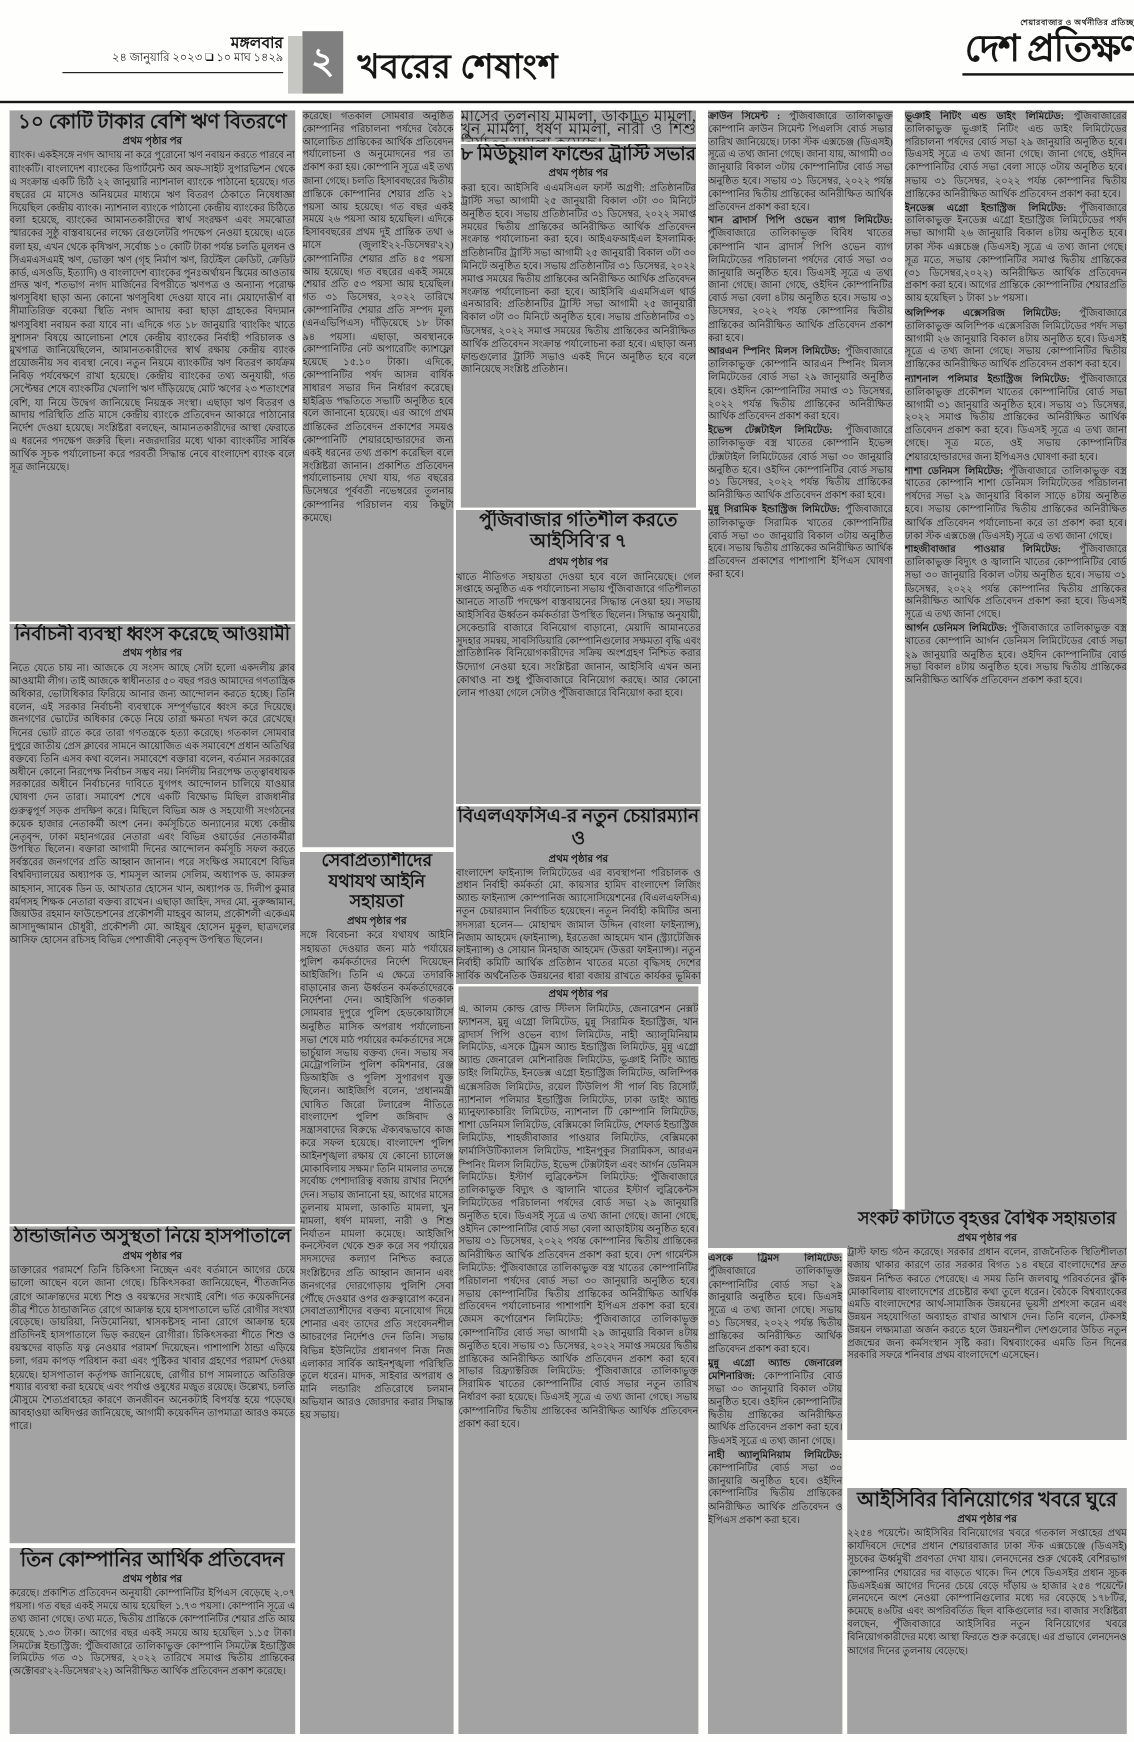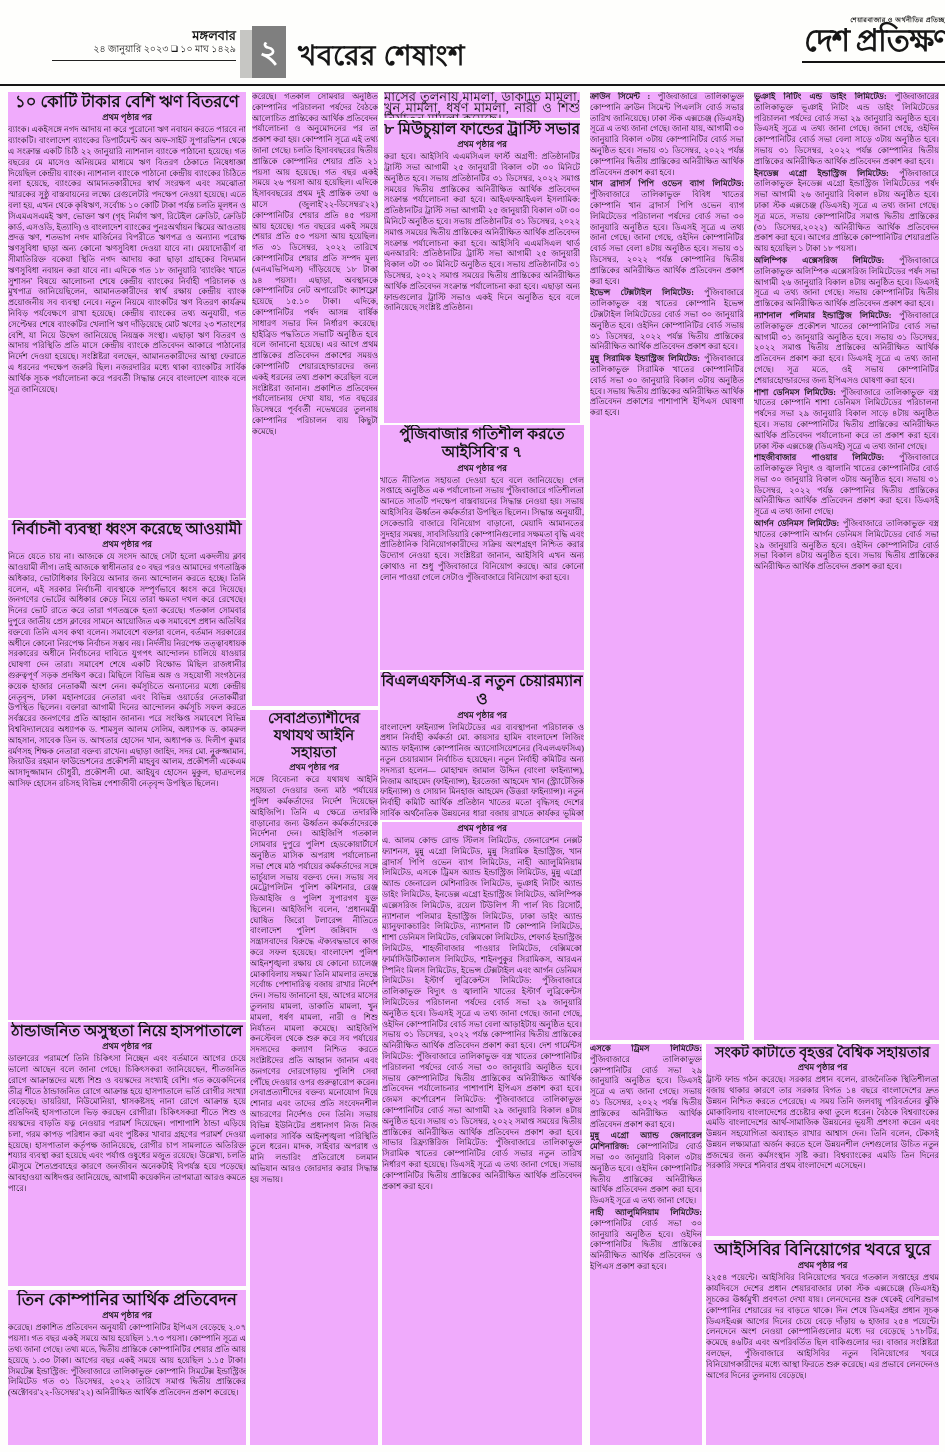--- a/index.html
+++ b/index.html
@@ -16,21 +16,21 @@
   .pagetab{position:absolute;left:0;top:4px;width:12px;height:48px;background:#c6c6c3;}
   .pagenum{position:absolute;left:12px;top:0;width:34px;height:52px;background:#7f7f7f;
            color:#fff;font-weight:bold;font-size:30px;text-align:center;line-height:52px;}
   .section-title{position:absolute;left:298px;top:34px;font-size:28px;font-weight:bold;
                  letter-spacing:.5px;white-space:nowrap;}
   .logo{position:absolute;right:6px;top:16px;text-align:right;border-bottom:2px solid #131313;
         padding:0 2px 3px 2px;}
   .logo-tagline{font-size:6.5px;font-weight:bold;letter-spacing:.5px;line-height:8px;}
   .logo-title{font-size:31px;font-weight:bold;line-height:34px;letter-spacing:-1px;}
   
-  .article{position:absolute;overflow:hidden;background:#f0abfc;}
+  .article{position:absolute;overflow:hidden;background:#a3a3a3;}
   .hl{margin:0;text-align:center;font-weight:bold;line-height:1.18;}
   .hl-17{font-size:16.5px;} .hl-16{font-size:15.5px;} .hl-15{font-size:14.5px;}
   .cont{font-size:8.5px;font-weight:bold;text-align:center;line-height:11px;margin:1px 0 2px 0;}
   .abody{font-size:8.2px;line-height:10.8px;text-align:justify;
          -webkit-hyphens:auto;hyphens:auto;word-break:break-word;}
   .abody p{margin:0 0 1px 0;}
   .abody b{font-weight:bold;}
   .frag{font-size:13px;line-height:10.8px;text-align:justify;}
 </style>
 </head>
@@ -113,20 +113,21 @@
 
   <div class="article" style="left:382px;top:822px;width:200px;height:623px;">
     <div class="cont">প্রথম পৃষ্ঠার পর</div>
     <div class="abody">এ. আলম কোল্ড রোল্ড স্টিলস লিমিটেড, জেনারেশন নেক্সট ফ্যাশনস, মুন্নু এগ্রো লিমিটেড, মুন্নু সিরামিক ইন্ডাস্ট্রিজ, খান ব্রাদার্স পিপি ওভেন ব্যাগ লিমিটেড, নাহী অ্যালুমিনিয়াম লিমিটেড, এসকে ট্রিমস অ্যান্ড ইন্ডাস্ট্রিজ লিমিটেড, মুন্নু এগ্রো অ্যান্ড জেনারেল মেশিনারিজ লিমিটেড, ভূঞাই নিটিং অ্যান্ড ডাইং লিমিটেড, ইনডেক্স এগ্রো ইন্ডাস্ট্রিজ লিমিটেড, অলিম্পিক এক্সেসরিজ লিমিটেড, রয়েল টিউলিপ সী পার্ল বিচ রিসোর্ট, ন্যাশনাল পলিমার ইন্ডাস্ট্রিজ লিমিটেড, ঢাকা ডাইং অ্যান্ড ম্যানুফ্যাকচারিং লিমিটেড, ন্যাশনাল টি কোম্পানি লিমিটেড, শাশা ডেনিমস লিমিটেড, বেক্সিমকো লিমিটেড, শেফার্ড ইন্ডাস্ট্রিজ লিমিটেড, শাহজীবাজার পাওয়ার লিমিটেড, বেক্সিমকো ফার্মাসিউটিক্যালস লিমিটেড, শাইনপুকুর সিরামিকস, আরএন স্পিনিং মিলস লিমিটেড, ইভেন্স টেক্সটাইল এবং আর্গন ডেনিমস লিমিটেড। ইস্টার্ণ লুব্রিকেন্টস লিমিটেড: পুঁজিবাজারে তালিকাভুক্ত বিদ্যুৎ ও জ্বালানি খাতের ইস্টার্ণ লুব্রিকেন্টস লিমিটেডের পরিচালনা পর্ষদের বোর্ড সভা ২৯ জানুয়ারি অনুষ্ঠিত হবে। ডিএসই সূত্রে এ তথ্য জানা গেছে। জানা গেছে, ওইদিন কোম্পানিটির বোর্ড সভা বেলা আড়াইটায় অনুষ্ঠিত হবে। সভায় ৩১ ডিসেম্বর, ২০২২ পর্যন্ত কোম্পানির দ্বিতীয় প্রান্তিকের অনিরীক্ষিত আর্থিক প্রতিবেদন প্রকাশ করা হবে। দেশ গার্মেন্টস লিমিটেড: পুঁজিবাজারে তালিকাভুক্ত বস্ত্র খাতের কোম্পানিটির পরিচালনা পর্ষদের বোর্ড সভা ৩০ জানুয়ারি অনুষ্ঠিত হবে। সভায় কোম্পানিটির দ্বিতীয় প্রান্তিকের অনিরীক্ষিত আর্থিক প্রতিবেদন পর্যালোচনার পাশাপাশি ইপিএস প্রকাশ করা হবে। জেমস কর্পোরেশন লিমিটেড: পুঁজিবাজারে তালিকাভুক্ত কোম্পানিটির বোর্ড সভা আগামী ২৯ জানুয়ারি বিকাল ৪টায় অনুষ্ঠিত হবে। সভায় ৩১ ডিসেম্বর, ২০২২ সমাপ্ত সময়ের দ্বিতীয় প্রান্তিকের অনিরীক্ষিত আর্থিক প্রতিবেদন প্রকাশ করা হবে। সাভার রিফ্র্যাক্টরিজ লিমিটেড: পুঁজিবাজারে তালিকাভুক্ত সিরামিক খাতের কোম্পানিটির বোর্ড সভার নতুন তারিখ নির্ধারণ করা হয়েছে। ডিএসই সূত্রে এ তথ্য জানা গেছে। সভায় কোম্পানিটির দ্বিতীয় প্রান্তিকের অনিরীক্ষিত আর্থিক প্রতিবেদন প্রকাশ করা হবে।</div>
   </div>
 
   <div class="article" style="left:590px;top:92px;width:154px;height:948px;">
     <div class="abody">
         <p><b>ক্রাউন সিমেন্ট :</b> পুঁজিবাজারে তালিকাভুক্ত কোম্পানি ক্রাউন সিমেন্ট পিএলসি বোর্ড সভার তারিখ জানিয়েছে। ঢাকা স্টক এক্সচেঞ্জ (ডিএসই) সূত্রে এ তথ্য জানা গেছে। জানা যায়, আগামী ৩০ জানুয়ারি বিকাল ৩টায় কোম্পানিটির বোর্ড সভা অনুষ্ঠিত হবে। সভায় ৩১ ডিসেম্বর, ২০২২ পর্যন্ত কোম্পানির দ্বিতীয় প্রান্তিকের অনিরীক্ষিত আর্থিক প্রতিবেদন প্রকাশ করা হবে।</p>
         <p><b>খান ব্রাদার্স পিপি ওভেন ব্যাগ লিমিটেড:</b> পুঁজিবাজারে তালিকাভুক্ত বিবিধ খাতের কোম্পানি খান ব্রাদার্স পিপি ওভেন ব্যাগ লিমিটেডের পরিচালনা পর্ষদের বোর্ড সভা ৩০ জানুয়ারি অনুষ্ঠিত হবে। ডিএসই সূত্রে এ তথ্য জানা গেছে। জানা গেছে, ওইদিন কোম্পানিটির বোর্ড সভা বেলা ৪টায় অনুষ্ঠিত হবে। সভায় ৩১ ডিসেম্বর, ২০২২ পর্যন্ত কোম্পানির দ্বিতীয় প্রান্তিকের অনিরীক্ষিত আর্থিক প্রতিবেদন প্রকাশ করা হবে।</p>
+        <p><b>আরএন স্পিনিং মিলস লিমিটেড:</b> পুঁজিবাজারে তালিকাভুক্ত কোম্পানি আরএন স্পিনিং মিলস লিমিটেডের বোর্ড সভা ২৯ জানুয়ারি অনুষ্ঠিত হবে। ওইদিন কোম্পানিটির সমাপ্ত ৩১ ডিসেম্বর, ২০২২ পর্যন্ত দ্বিতীয় প্রান্তিকের অনিরীক্ষিত আর্থিক প্রতিবেদন প্রকাশ করা হবে।</p>
         <p><b>ইভেন্স টেক্সটাইল লিমিটেড:</b> পুঁজিবাজারে তালিকাভুক্ত বস্ত্র খাতের কোম্পানি ইভেন্স টেক্সটাইল লিমিটেডের বোর্ড সভা ৩০ জানুয়ারি অনুষ্ঠিত হবে। ওইদিন কোম্পানিটির বোর্ড সভায় ৩১ ডিসেম্বর, ২০২২ পর্যন্ত দ্বিতীয় প্রান্তিকের অনিরীক্ষিত আর্থিক প্রতিবেদন প্রকাশ করা হবে।</p>
         <p><b>মুন্নু সিরামিক ইন্ডাস্ট্রিজ লিমিটেড:</b> পুঁজিবাজারে তালিকাভুক্ত সিরামিক খাতের কোম্পানিটির বোর্ড সভা ৩০ জানুয়ারি বিকাল ৩টায় অনুষ্ঠিত হবে। সভায় দ্বিতীয় প্রান্তিকের অনিরীক্ষিত আর্থিক প্রতিবেদন প্রকাশের পাশাপাশি ইপিএস ঘোষণা করা হবে।</p>
       </div>
   </div>
   <div class="article" style="left:590px;top:1044px;width:112px;height:401px;">
     <div class="abody">
         <p><b>এসকে ট্রিমস লিমিটেড:</b> পুঁজিবাজারে তালিকাভুক্ত কোম্পানিটির বোর্ড সভা ২৯ জানুয়ারি অনুষ্ঠিত হবে। ডিএসই সূত্রে এ তথ্য জানা গেছে। সভায় ৩১ ডিসেম্বর, ২০২২ পর্যন্ত দ্বিতীয় প্রান্তিকের অনিরীক্ষিত আর্থিক প্রতিবেদন প্রকাশ করা হবে।</p>
         <p><b>মুন্নু এগ্রো অ্যান্ড জেনারেল মেশিনারিজ:</b> কোম্পানিটির বোর্ড সভা ৩০ জানুয়ারি বিকাল ৩টায় অনুষ্ঠিত হবে। ওইদিন কোম্পানিটির দ্বিতীয় প্রান্তিকের অনিরীক্ষিত আর্থিক প্রতিবেদন প্রকাশ করা হবে। ডিএসই সূত্রে এ তথ্য জানা গেছে।</p>
         <p><b>নাহী অ্যালুমিনিয়াম লিমিটেড:</b> কোম্পানিটির বোর্ড সভা ৩০ জানুয়ারি অনুষ্ঠিত হবে। ওইদিন কোম্পানিটির দ্বিতীয় প্রান্তিকের অনিরীক্ষিত আর্থিক প্রতিবেদন ও ইপিএস প্রকাশ করা হবে।</p>
       </div>
@@ -137,21 +138,21 @@
         <p><b>ভূঞাই নিটিং এন্ড ডাইং লিমিটেড:</b> পুঁজিবাজারের তালিকাভুক্ত ভূঞাই নিটিং এন্ড ডাইং লিমিটেডের পরিচালনা পর্ষদের বোর্ড সভা ২৯ জানুয়ারি অনুষ্ঠিত হবে। ডিএসই সূত্রে এ তথ্য জানা গেছে। জানা গেছে, ওইদিন কোম্পানিটির বোর্ড সভা বেলা সাড়ে ৩টায় অনুষ্ঠিত হবে। সভায় ৩১ ডিসেম্বর, ২০২২ পর্যন্ত কোম্পানির দ্বিতীয় প্রান্তিকের অনিরীক্ষিত আর্থিক প্রতিবেদন প্রকাশ করা হবে।</p>
         <p><b>ইনডেক্স এগ্রো ইন্ডাস্ট্রিজ লিমিটেড:</b> পুঁজিবাজারে তালিকাভুক্ত ইনডেক্স এগ্রো ইন্ডাস্ট্রিজ লিমিটেডের পর্ষদ সভা আগামী ২৬ জানুয়ারি বিকাল ৪টায় অনুষ্ঠিত হবে। ঢাকা স্টক এক্সচেঞ্জ (ডিএসই) সূত্রে এ তথ্য জানা গেছে। সূত্র মতে, সভায় কোম্পানিটির সমাপ্ত দ্বিতীয় প্রান্তিকের (৩১ ডিসেম্বর,২০২২) অনিরীক্ষিত আর্থিক প্রতিবেদন প্রকাশ করা হবে। আগের প্রান্তিকে কোম্পানিটির শেয়ারপ্রতি আয় হয়েছিল ১ টাকা ১৮ পয়সা।</p>
         <p><b>অলিম্পিক এক্সেসরিজ লিমিটেড:</b> পুঁজিবাজারে তালিকাভুক্ত অলিম্পিক এক্সেসরিজ লিমিটেডের পর্ষদ সভা আগামী ২৬ জানুয়ারি বিকাল ৪টায় অনুষ্ঠিত হবে। ডিএসই সূত্রে এ তথ্য জানা গেছে। সভায় কোম্পানিটির দ্বিতীয় প্রান্তিকের অনিরীক্ষিত আর্থিক প্রতিবেদন প্রকাশ করা হবে।</p>
         <p><b>ন্যাশনাল পলিমার ইন্ডাস্ট্রিজ লিমিটেড:</b> পুঁজিবাজারে তালিকাভুক্ত প্রকৌশল খাতের কোম্পানিটির বোর্ড সভা আগামী ৩১ জানুয়ারি অনুষ্ঠিত হবে। সভায় ৩১ ডিসেম্বর, ২০২২ সমাপ্ত দ্বিতীয় প্রান্তিকের অনিরীক্ষিত আর্থিক প্রতিবেদন প্রকাশ করা হবে। ডিএসই সূত্রে এ তথ্য জানা গেছে। সূত্র মতে, ওই সভায় কোম্পানিটির শেয়ারহোল্ডারদের জন্য ইপিএসও ঘোষণা করা হবে।</p>
         <p><b>শাশা ডেনিমস লিমিটেড:</b> পুঁজিবাজারে তালিকাভুক্ত বস্ত্র খাতের কোম্পানি শাশা ডেনিমস লিমিটেডের পরিচালনা পর্ষদের সভা ২৯ জানুয়ারি বিকাল সাড়ে ৪টায় অনুষ্ঠিত হবে। সভায় কোম্পানিটির দ্বিতীয় প্রান্তিকের অনিরীক্ষিত আর্থিক প্রতিবেদন পর্যালোচনা করে তা প্রকাশ করা হবে। ঢাকা স্টক এক্সচেঞ্জ (ডিএসই) সূত্রে এ তথ্য জানা গেছে।</p>
         <p><b>শাহজীবাজার পাওয়ার লিমিটেড:</b> পুঁজিবাজারে তালিকাভুক্ত বিদ্যুৎ ও জ্বালানি খাতের কোম্পানিটির বোর্ড সভা ৩০ জানুয়ারি বিকাল ৩টায় অনুষ্ঠিত হবে। সভায় ৩১ ডিসেম্বর, ২০২২ পর্যন্ত কোম্পানির দ্বিতীয় প্রান্তিকের অনিরীক্ষিত আর্থিক প্রতিবেদন প্রকাশ করা হবে। ডিএসই সূত্রে এ তথ্য জানা গেছে।</p>
         <p><b>আর্গন ডেনিমস লিমিটেড:</b> পুঁজিবাজারে তালিকাভুক্ত বস্ত্র খাতের কোম্পানি আর্গন ডেনিমস লিমিটেডের বোর্ড সভা ২৯ জানুয়ারি অনুষ্ঠিত হবে। ওইদিন কোম্পানিটির বোর্ড সভা বিকাল ৪টায় অনুষ্ঠিত হবে। সভায় দ্বিতীয় প্রান্তিকের অনিরীক্ষিত আর্থিক প্রতিবেদন প্রকাশ করা হবে।</p>
       </div>
   </div>
 
-  <div class="article" style="left:706px;top:1044px;width:233px;height:192px;">
+  <div class="article" style="left:706px;top:1008px;width:233px;height:192px;">
     <h2 class="hl hl-15">সংকট কাটাতে বৃহত্তর বৈশ্বিক সহায়তার</h2>
     <div class="cont">প্রথম পৃষ্ঠার পর</div>
     <div class="abody">ট্রাস্ট ফান্ড গঠন করেছে। সরকার প্রধান বলেন, রাজনৈতিক স্থিতিশীলতা বজায় থাকার কারণে তার সরকার বিগত ১৪ বছরে বাংলাদেশের দ্রুত উন্নয়ন নিশ্চিত করতে পেরেছে। এ সময় তিনি জলবায়ু পরিবর্তনের ঝুঁকি মোকাবিলায় বাংলাদেশের প্রচেষ্টার কথা তুলে ধরেন। বৈঠকে বিশ্বব্যাংকের এমডি বাংলাদেশের আর্থ-সামাজিক উন্নয়নের ভূয়সী প্রশংসা করেন এবং উন্নয়ন সহযোগিতা অব্যাহত রাখার আশ্বাস দেন। তিনি বলেন, টেকসই উন্নয়ন লক্ষ্যমাত্রা অর্জন করতে হলে উন্নয়নশীল দেশগুলোর উচিত নতুন প্রজন্মের জন্য কর্মসংস্থান সৃষ্টি করা। বিশ্বব্যাংকের এমডি তিন দিনের সরকারি সফরে শনিবার প্রথম বাংলাদেশে এসেছেন।</div>
   </div>
 
   <div class="article" style="left:706px;top:1240px;width:233px;height:205px;">
     <h2 class="hl hl-17">আইসিবির বিনিয়োগের খবরে ঘুরে</h2>
     <div class="cont">প্রথম পৃষ্ঠার পর</div>
     <div class="abody">২২৫৪ পয়েন্টে। আইসিবির বিনিয়োগের খবরে গতকাল সপ্তাহের প্রথম কার্যদিবসে দেশের প্রধান শেয়ারবাজার ঢাকা স্টক এক্সচেঞ্জে (ডিএসই) সূচকের ঊর্ধ্বমুখী প্রবণতা দেখা যায়। লেনদেনের শুরু থেকেই বেশিরভাগ কোম্পানির শেয়ারের দর বাড়তে থাকে। দিন শেষে ডিএসইর প্রধান সূচক ডিএসইএক্স আগের দিনের চেয়ে বেড়ে দাঁড়ায় ৬ হাজার ২৫৪ পয়েন্টে। লেনদেনে অংশ নেওয়া কোম্পানিগুলোর মধ্যে দর বেড়েছে ১৭৮টির, কমেছে ৪৬টির এবং অপরিবর্তিত ছিল বাকিগুলোর দর। বাজার সংশ্লিষ্টরা বলছেন, পুঁজিবাজারে আইসিবির নতুন বিনিয়োগের খবরে বিনিয়োগকারীদের মধ্যে আস্থা ফিরতে শুরু করেছে। এর প্রভাবে লেনদেনও আগের দিনের তুলনায় বেড়েছে।</div>
   </div>

